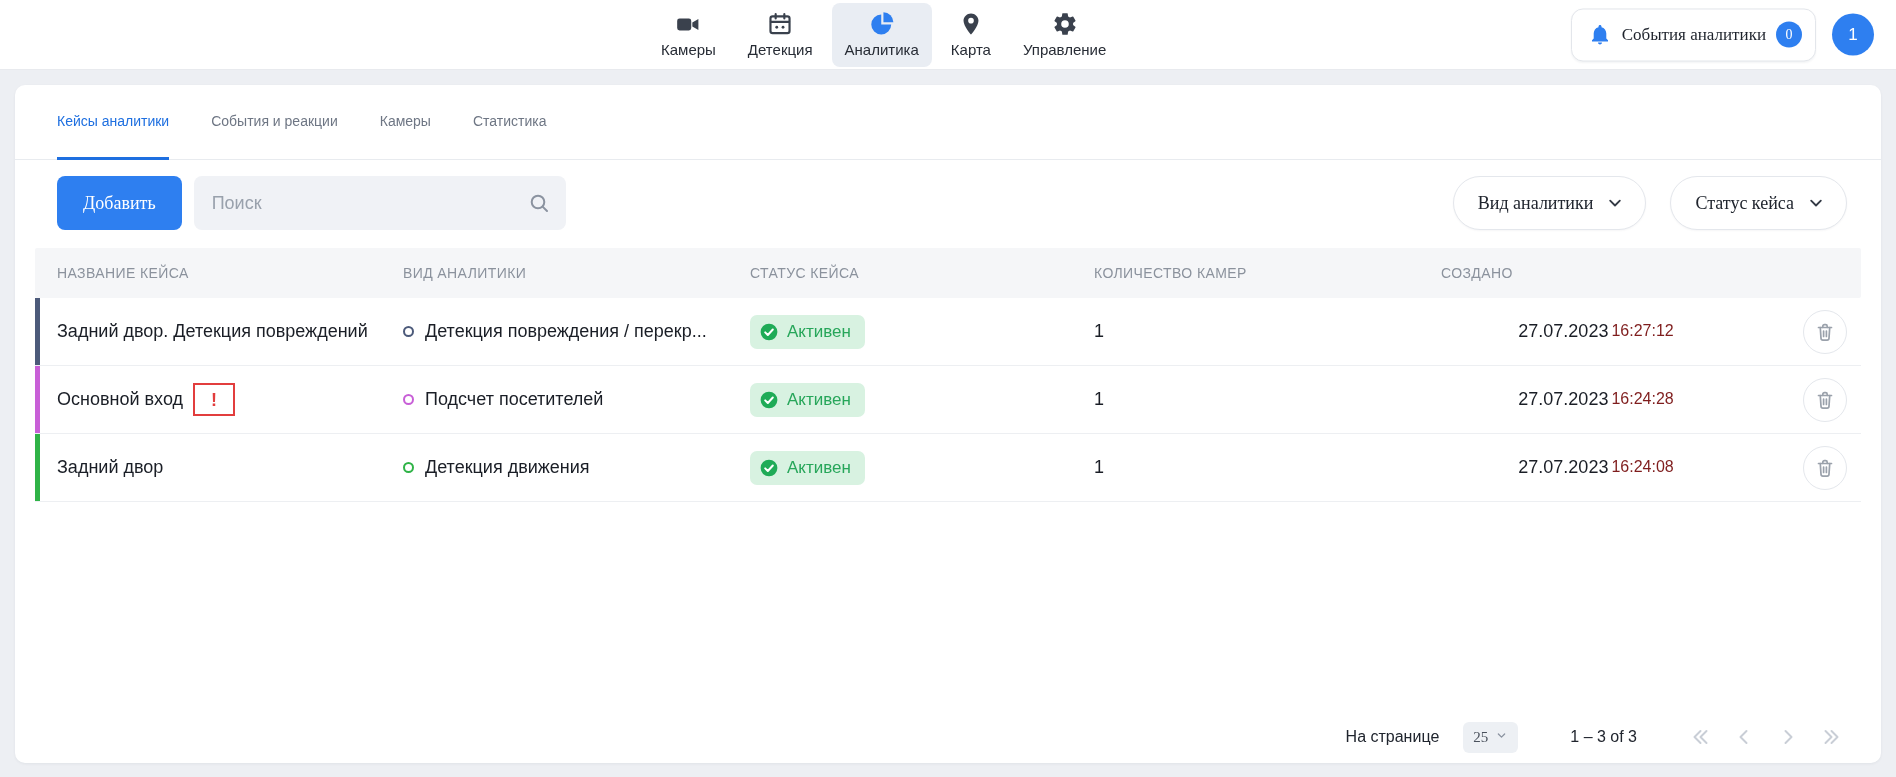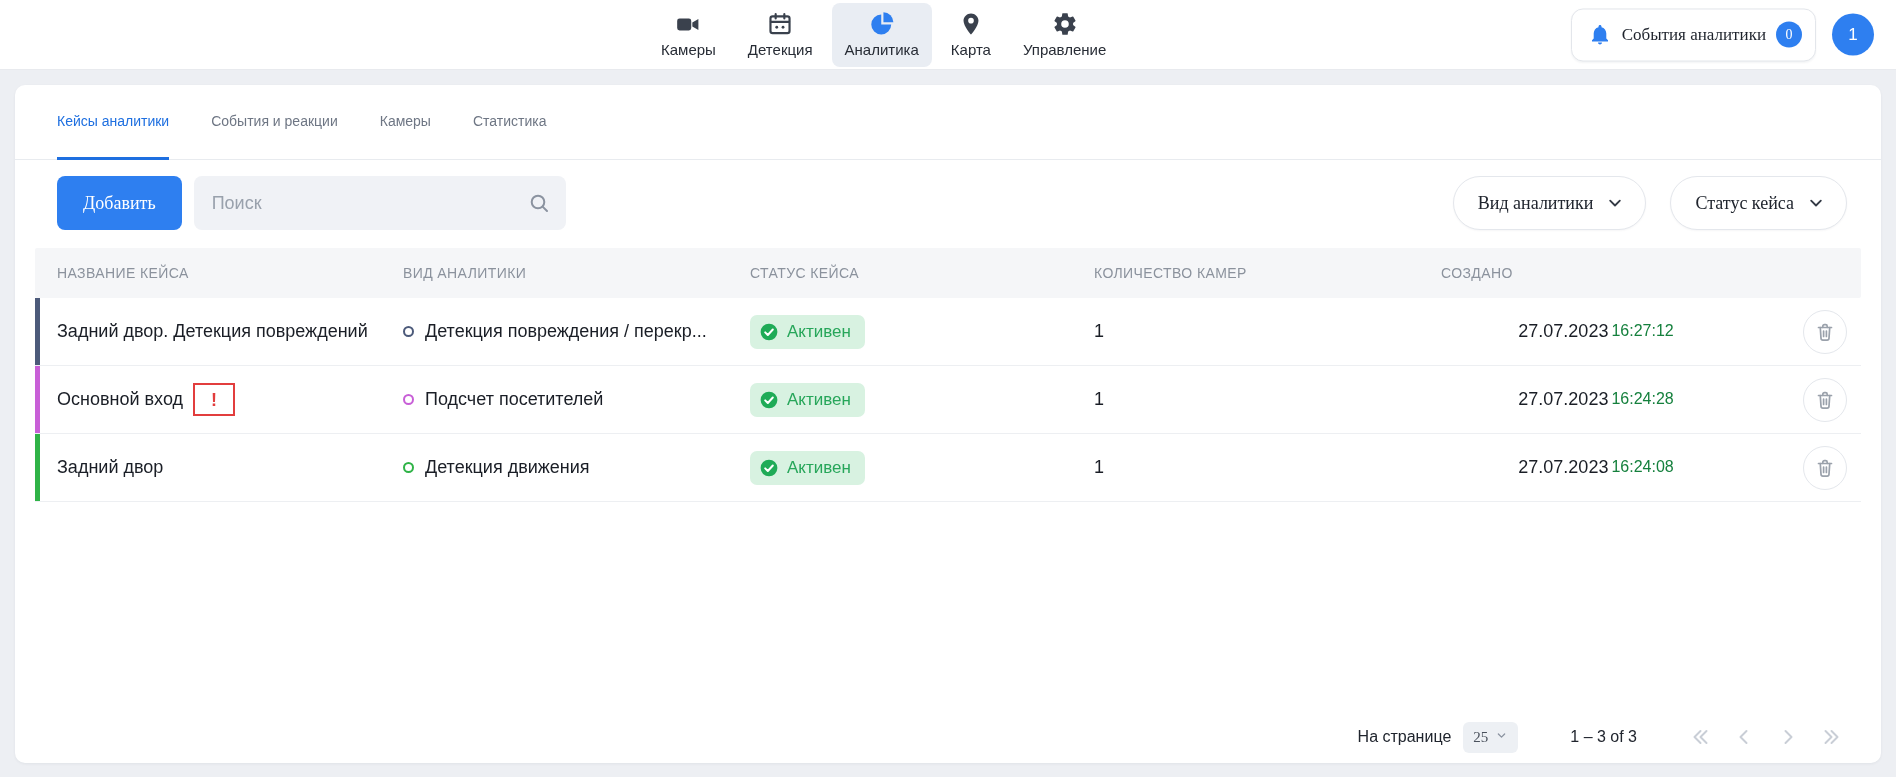--- a/index.html
+++ b/index.html
@@ -46,29 +46,29 @@
   .stripe{position:absolute;left:0;top:0;bottom:0;width:5px;background:var(--row-color,#999)}
   .cell{font-size:18px;color:#1a1e26;display:flex;align-items:center;min-width:0}
   .cell.name{gap:10px;padding-right:9px}
   .cell.name span{white-space:nowrap}
   .dot{width:11px;height:11px;border:2px solid var(--row-color,#999);border-radius:50%;margin-right:11px;flex:none}
   .type-text{white-space:nowrap;overflow:hidden;text-overflow:ellipsis}
   .badge-status{display:inline-flex;align-items:center;gap:8px;background:var(--status-bg,#d8f2e1);border-radius:7px;padding:7px 14px 7px 9px;font-size:17px;color:var(--status-fg,#27a65a)}
   .chk-bg{fill:var(--status-icon,#1fab57)}
   .created{align-items:flex-start;justify-content:center;gap:3px}
   .created .date{font-size:18px;color:#1a1e26;line-height:1.1}
-  .created .time{font-size:16px;color:#15803d;line-height:1.1}
+  .created .time{font-size:16px;color:#7f1d1d;line-height:1.1}
   .actions{justify-content:flex-end}
   .trash{width:44px;height:44px;border-radius:50%;border:1px solid #e4e7ec;display:flex;align-items:center;justify-content:center;background:#fff;color:#9aa1ab}
   .warn-box{display:inline-flex;align-items:center;justify-content:center;width:42px;height:33px;border:2px solid var(--warn-red,#e23d3d);flex:none;cursor:pointer}
   .warn-glyph{color:var(--warn-red,#e23d3d);font-size:18px;font-weight:bold;line-height:1}
 
   
   .pager{position:absolute;left:0;right:0;bottom:4px;height:44px;display:flex;align-items:center;justify-content:flex-end;padding-right:34px;font-size:16px;color:#20252e}
-  .pp-select{display:flex;align-items:flex-start;gap:7px;background:#edf0f4;border-radius:6px;padding:7px 10px;font-size:15px;color:#4a515c;margin-left:12px}
+  .pp-select{display:flex;align-items:flex-start;gap:7px;background:#edf0f4;border-radius:6px;padding:7px 10px;font-size:15px;color:#4a515c;margin-left:24px}
   .pp-select .chev{display:flex;color:#8b93a0}
   .range{margin-left:52px;white-space:nowrap}
   .pager-nav{display:flex;gap:14px;margin-left:48px}
   .pager-nav button{width:30px;height:30px;display:flex;align-items:center;justify-content:center;color:#c9ced6}
 </style>
 </head>
 <body>
 
 <header class="topbar">
   <nav class="main-nav">

